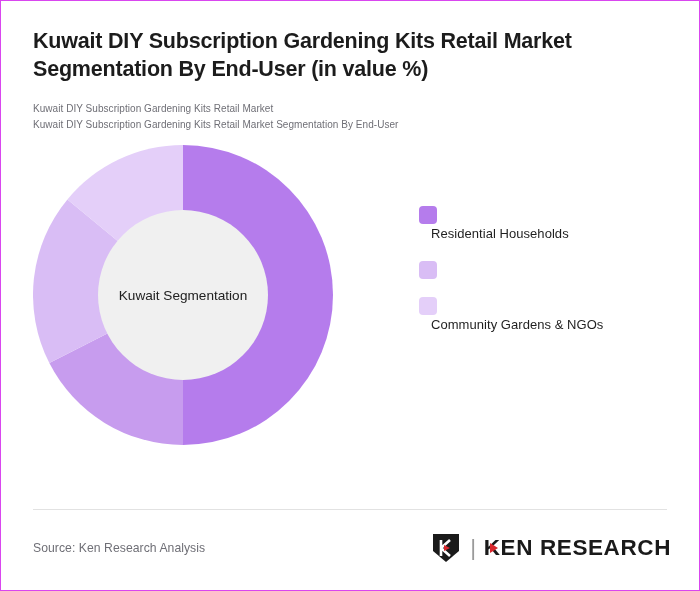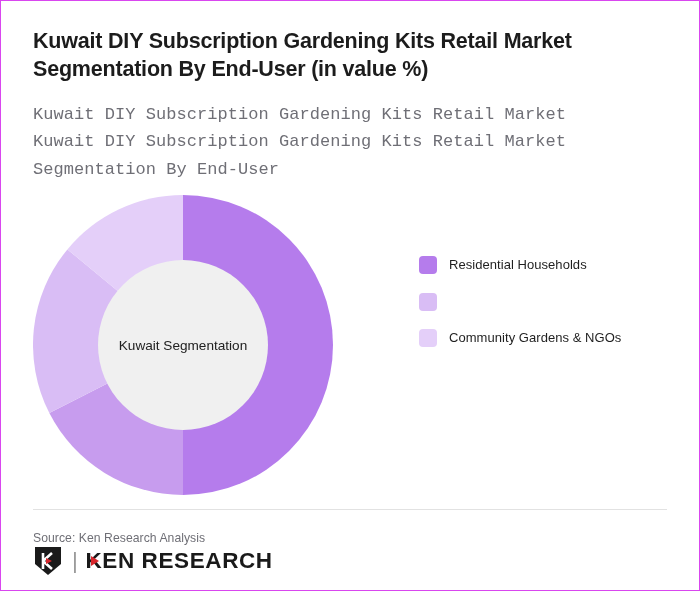--- a/index.html
+++ b/index.html
@@ -21,25 +21,24 @@
   .chart-title {
     font-size: 21.5px;
     font-weight: bold;
     color: #1c1c1c;
     line-height: 1.32;
     letter-spacing: -0.2px;
     max-width: 640px;
   }
   .subtitles { margin-top: 17px; }
   .subtitle {
-    font-size: 17px;
+    font-size: 10px;
     color: #6f6f76;
     line-height: 1.62;
     letter-spacing: 0.05px;
-    font-family: Liberation Mono, monospace;
   }
   .body-area {
     position: relative;
     margin-top: 12px;
     height: 330px;
   }
   .donut-wrap {
     position: absolute;
     left: 32px;
     top: 0px;
@@ -63,20 +62,21 @@
   .legend {
     position: absolute;
     left: 418px;
     top: 60px;
     width: 262px;
   }
   .legend-item {
     display: flex;
     align-items: flex-start;
     margin-bottom: 17px;
+    flex-direction: column;
   }
   .legend-swatch {
     width: 18px;
     height: 18px;
     border-radius: 4px;
     flex: 0 0 18px;
     margin-top: 1px;
   }
   .legend-label {
     margin-left: 12px;
@@ -93,23 +93,22 @@
     height: 1px;
     background: #e2e2e2;
   }
   .footer {
     position: absolute;
     left: 32px;
     right: 28px;
     top: 530px;
     height: 34px;
     display: flex;
-    align-items: flex-start;
+    align-items: center;
     justify-content: space-between;
-    flex-direction: column;
   }
   .source-text {
     font-size: 12.2px;
     color: #6f6f76;
     letter-spacing: 0.05px;
   }
   .logo { display: flex; align-items: center; }
   .logo-wordmark {
     font-size: 22.5px;
     font-weight: bold;

